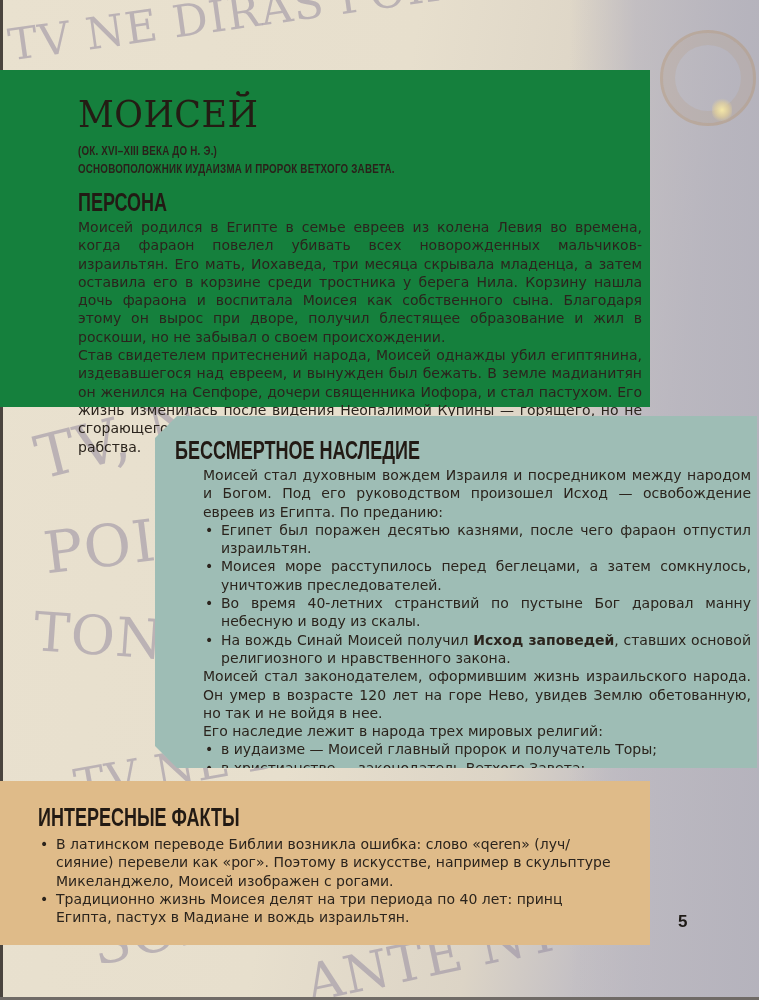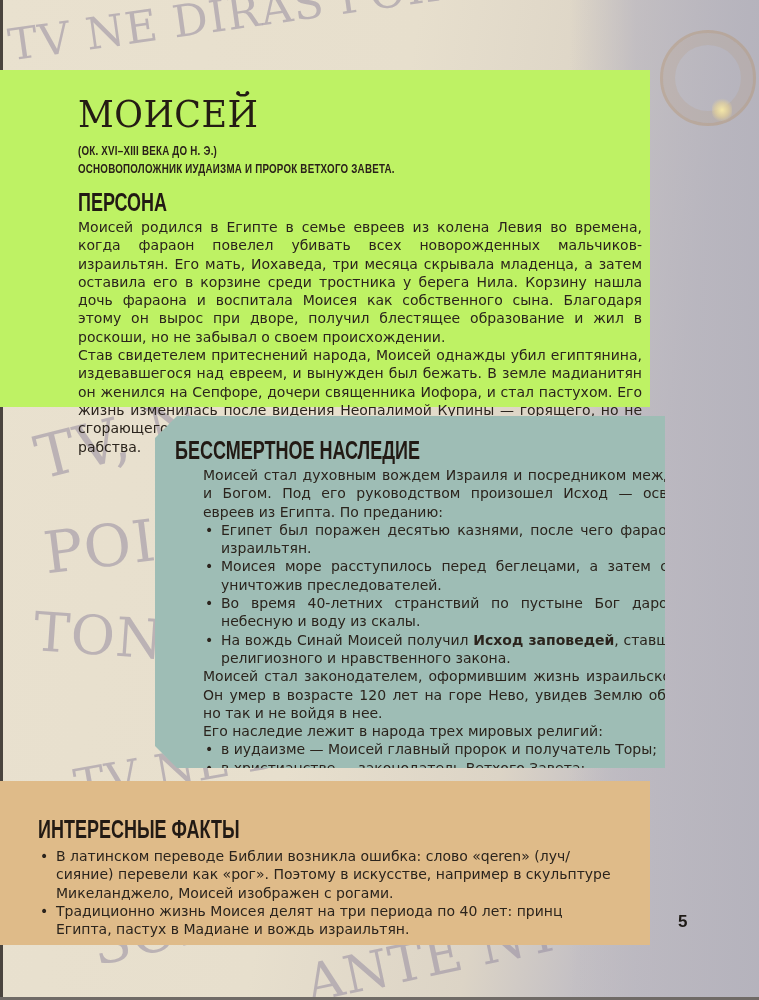--- a/index.html
+++ b/index.html
@@ -65,35 +65,35 @@
     .w7 { left: 300px; top: 955px; font-size: 52px; transform: rotate(-12deg); transform-origin: left top; }
     .w8 { left: 560px; top: 95px; font-size: 28px; }
 
     .panel {
       position: absolute;
       box-sizing: border-box;
     }
     .panel-persona {
       left: 0; top: 70px;
       width: 650px; height: 337px;
-      background: #bef264;
+      background: #15803d;
       padding: 22px 0 0 78px;
     }
     .panel-legacy {
       left: 155px; top: 416px;
-      width: 510px; height: 352px;
+      width: 602px; height: 352px;
       background: #9ebdb5;
       padding: 20px 0 0 20px;
       clip-path: polygon(22px 0, 100% 0, 100% 100%, 22px 100%, 0 calc(100% - 22px), 0 22px);
     }
     .panel-facts {
       left: 0; top: 781px;
       width: 650px; height: 164px;
       background: #dfbb89;
-      padding: 34px 0 0 38px;
+      padding: 22px 0 0 38px;
     }
 
     .title {
       font-family: "DejaVu Serif", serif;
       font-size: 38px;
       font-weight: normal;
       letter-spacing: 0.5px;
       line-height: 44px;
       color: #241c14;
       margin: 0;

